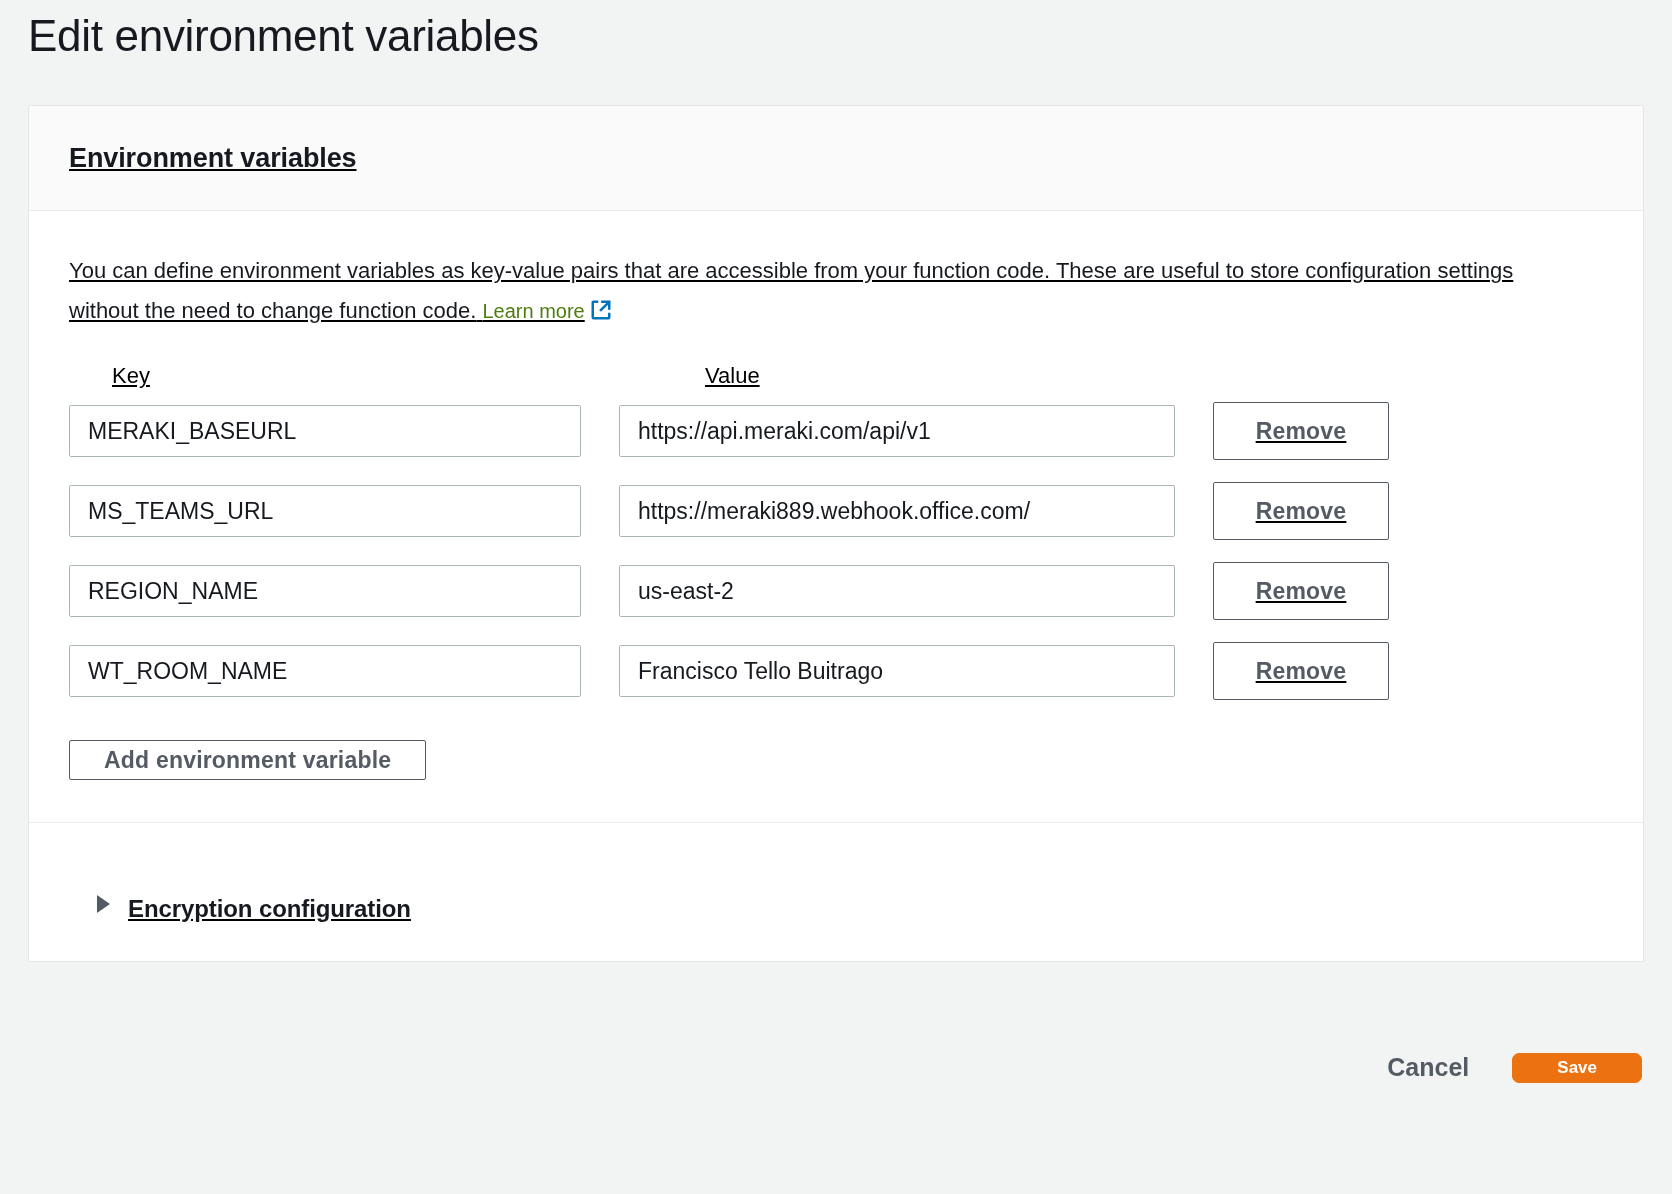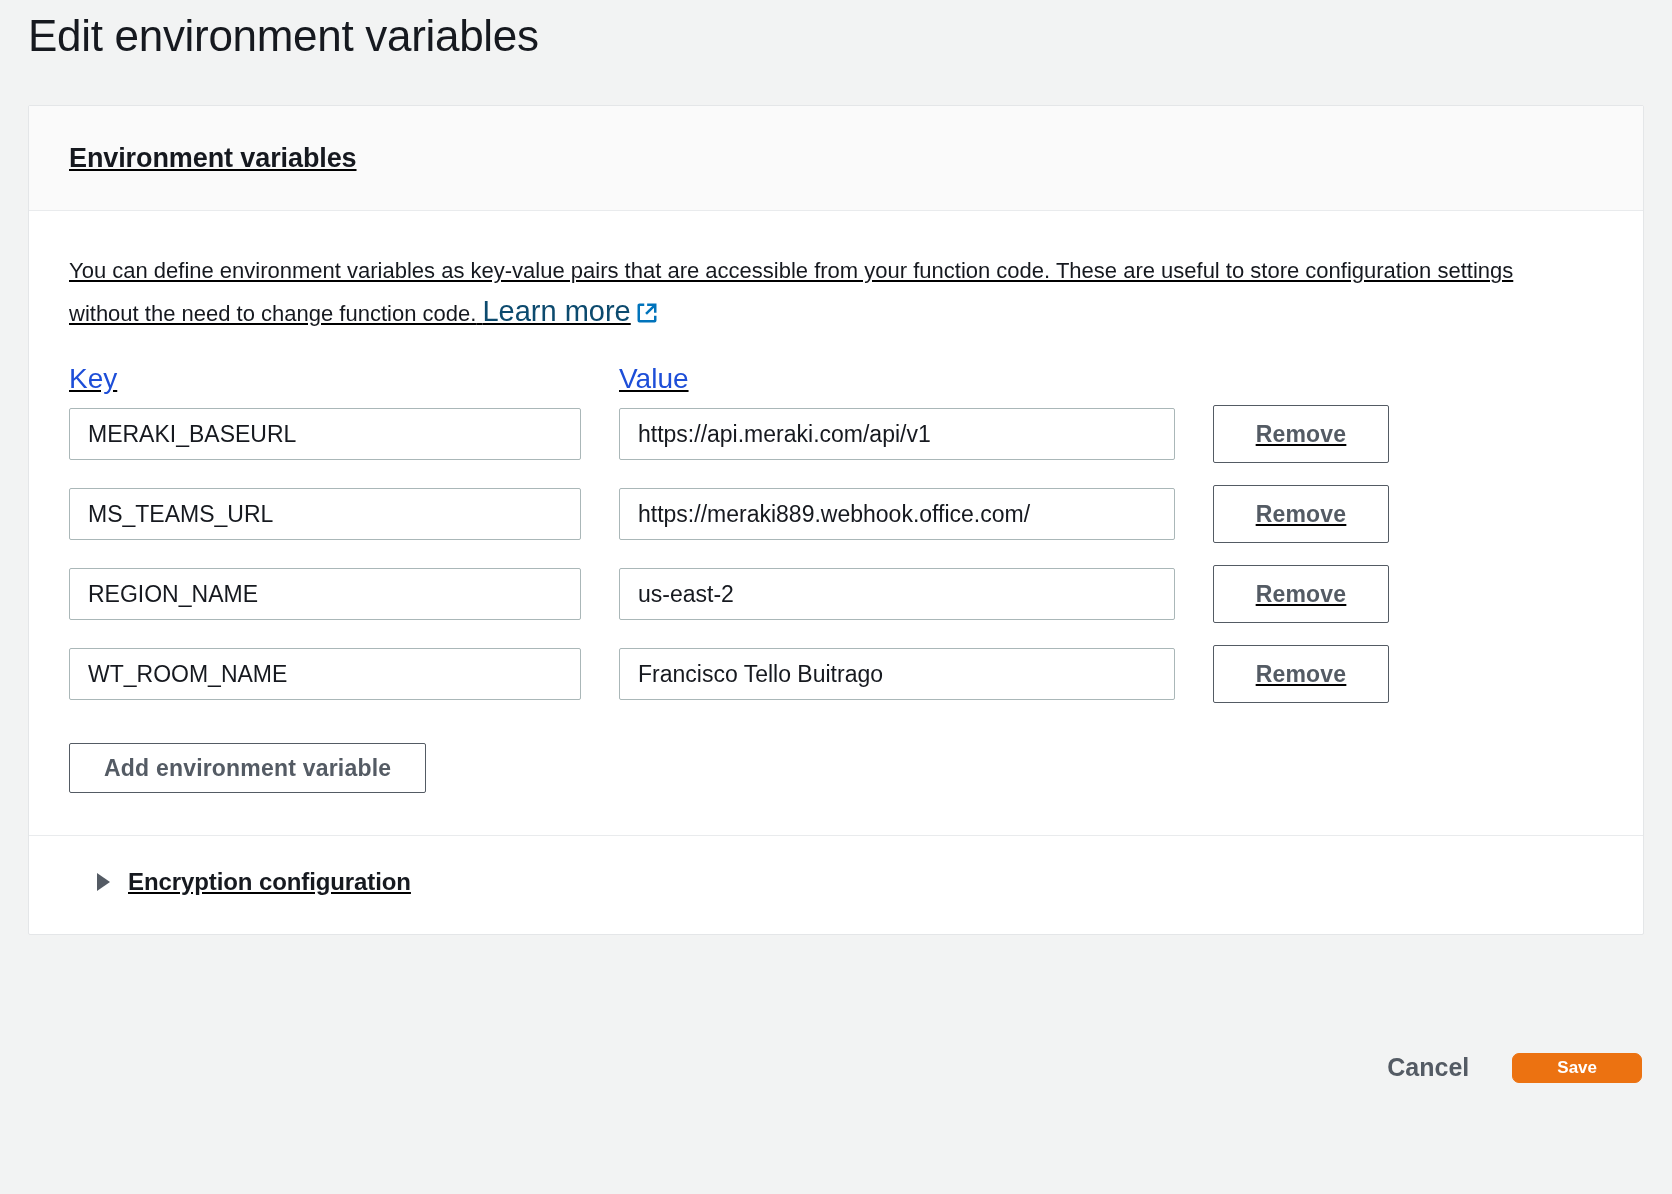--- a/index.html
+++ b/index.html
@@ -68,41 +68,42 @@
 
   .description {
     font-size: 22px;
     line-height: 40px;
     color: #16191f;
     max-width: 1500px;
     margin-bottom: 28px;
   }
 
   .learn-more-link {
-    color: #0c4a6e;
+    color: #4d7c0f;
     text-decoration: none;
-    font-size: 29px;
+    font-size: 20px;
     cursor: pointer;
   }
 
   .ext-icon {
     display: inline-block;
     vertical-align: -3px;
     margin-left: 5px;
   }
 
   
   .col-headers {
     display: flex;
     margin-bottom: 12px;
   }
   .col-header {
-    font-size: 28px;
-    color: #1d4ed8;
+    font-size: 22px;
+    color: #000000;
     line-height: 28px;
+    margin-left: 43px;
   }
   .col-header.key-col { width: 550px; }
   .col-header.value-col { width: 510px; }
 
   
   .var-row {
     display: flex;
     align-items: center;
     margin-bottom: 22px;
   }
@@ -138,36 +139,36 @@
     font-size: 23px;
     letter-spacing: 0.2px;
   }
 
   .btn-remove {
     width: 176px;
     height: 58px;
   }
 
   .btn-add {
-    height: 50px;
+    height: 40px;
     padding: 0 34px;
     margin-top: 18px;
   }
 
   
   .encryption-section {
     border-top: 1px solid #e9ebed;
     padding: 32px 40px 38px 68px;
   }
 
   .expandable {
     display: flex;
-    align-items: center;
     cursor: pointer;
     width: fit-content;
+    margin-top: 40px;
   }
 
   .caret {
     width: 0; height: 0;
     border-left: 13px solid #545b64;
     border-top: 9px solid transparent;
     border-bottom: 9px solid transparent;
     margin-right: 18px;
   }
 

